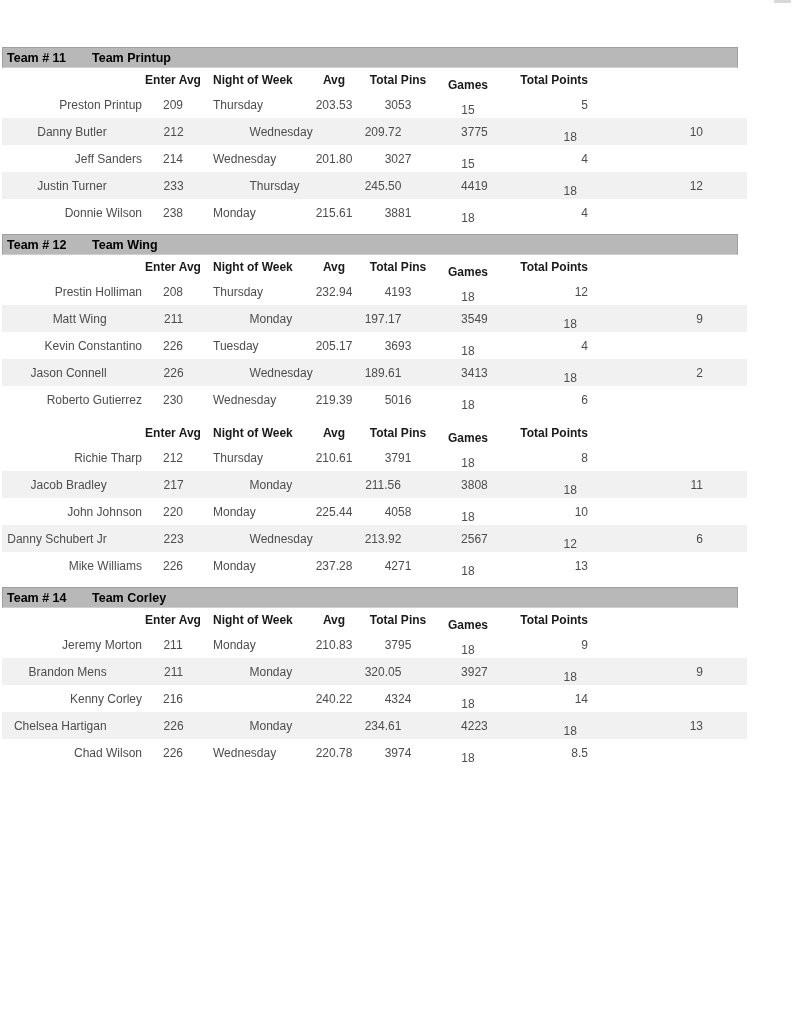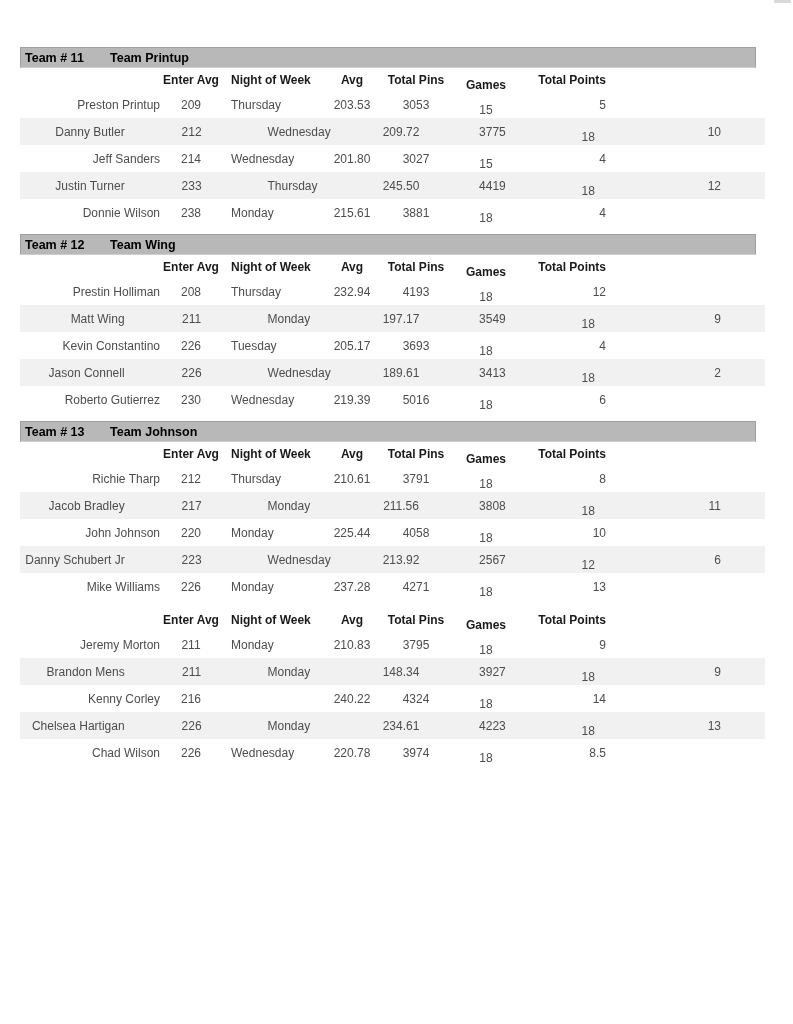--- a/index.html
+++ b/index.html
@@ -18,21 +18,21 @@
     width:793px;height:1024px;
     background:var(--page-bg);
     overflow:hidden;
     font-family:"Liberation Sans", sans-serif;
   }
   .scrollbar-fragment{
     position:absolute;top:0;right:2px;
     width:17px;height:3px;
     background:var(--scrollbar);
   }
-  .content{position:absolute;left:20px;top:47px;}
+  .content{position:absolute;left:2px;top:47px;}
   .team-section{margin-bottom:8px;}
   .team-bar{
     box-sizing:border-box;
     width:736px;height:21px;
     background:var(--team-bar-bg);
     border:1px solid var(--team-bar-border);
     border-bottom-color:var(--team-bar-border-bottom);
     display:flex;align-items:center;
     font-size:12.5px;font-weight:bold;color:#000;
     white-space:nowrap;
@@ -191,24 +191,20 @@
           <span class="c-enter">230</span>
           <span class="c-night">Wednesday</span>
           <span class="c-avg">219.39</span>
           <span class="c-pins">5016</span>
           <span class="c-games">18</span>
           <span class="c-points">6</span>
           <span class="c-fill"></span>
         </div>
       </div>
       <div class="team-section">
-        <div class="team-bar">
-          <span class="team-number">Team # 13</span>
-          <span class="team-name">Team Johnson</span>
-        </div>
         <div class="row header-row">
           <span class="c-name"></span>
           <span class="c-enter">Enter Avg</span>
           <span class="c-night">Night of Week</span>
           <span class="c-avg">Avg</span>
           <span class="c-pins">Total Pins</span>
           <span class="c-games">Games</span>
           <span class="c-points">Total Points</span>
           <span class="c-fill"></span>
         </div>
@@ -257,20 +253,24 @@
           <span class="c-enter">226</span>
           <span class="c-night">Monday</span>
           <span class="c-avg">237.28</span>
           <span class="c-pins">4271</span>
           <span class="c-games">18</span>
           <span class="c-points">13</span>
           <span class="c-fill"></span>
         </div>
       </div>
       <div class="team-section">
+        <div class="team-bar">
+          <span class="team-number">Team # 14</span>
+          <span class="team-name">Team Corley</span>
+        </div>
         <div class="row header-row">
           <span class="c-name"></span>
           <span class="c-enter">Enter Avg</span>
           <span class="c-night">Night of Week</span>
           <span class="c-avg">Avg</span>
           <span class="c-pins">Total Pins</span>
           <span class="c-games">Games</span>
           <span class="c-points">Total Points</span>
           <span class="c-fill"></span>
         </div>
@@ -281,21 +281,21 @@
           <span class="c-avg">210.83</span>
           <span class="c-pins">3795</span>
           <span class="c-games">18</span>
           <span class="c-points">9</span>
           <span class="c-fill"></span>
         </div>
         <div class="row striped">
           <span class="c-name">Brandon Mens</span>
           <span class="c-enter">211</span>
           <span class="c-night">Monday</span>
-          <span class="c-avg">148.34</span>
+          <span class="c-avg">320.05</span>
           <span class="c-pins">3927</span>
           <span class="c-games">18</span>
           <span class="c-points">9</span>
           <span class="c-fill"></span>
         </div>
         <div class="row">
           <span class="c-name">Kenny Corley</span>
           <span class="c-enter">216</span>
           <span class="c-night"></span>
           <span class="c-avg">240.22</span>

